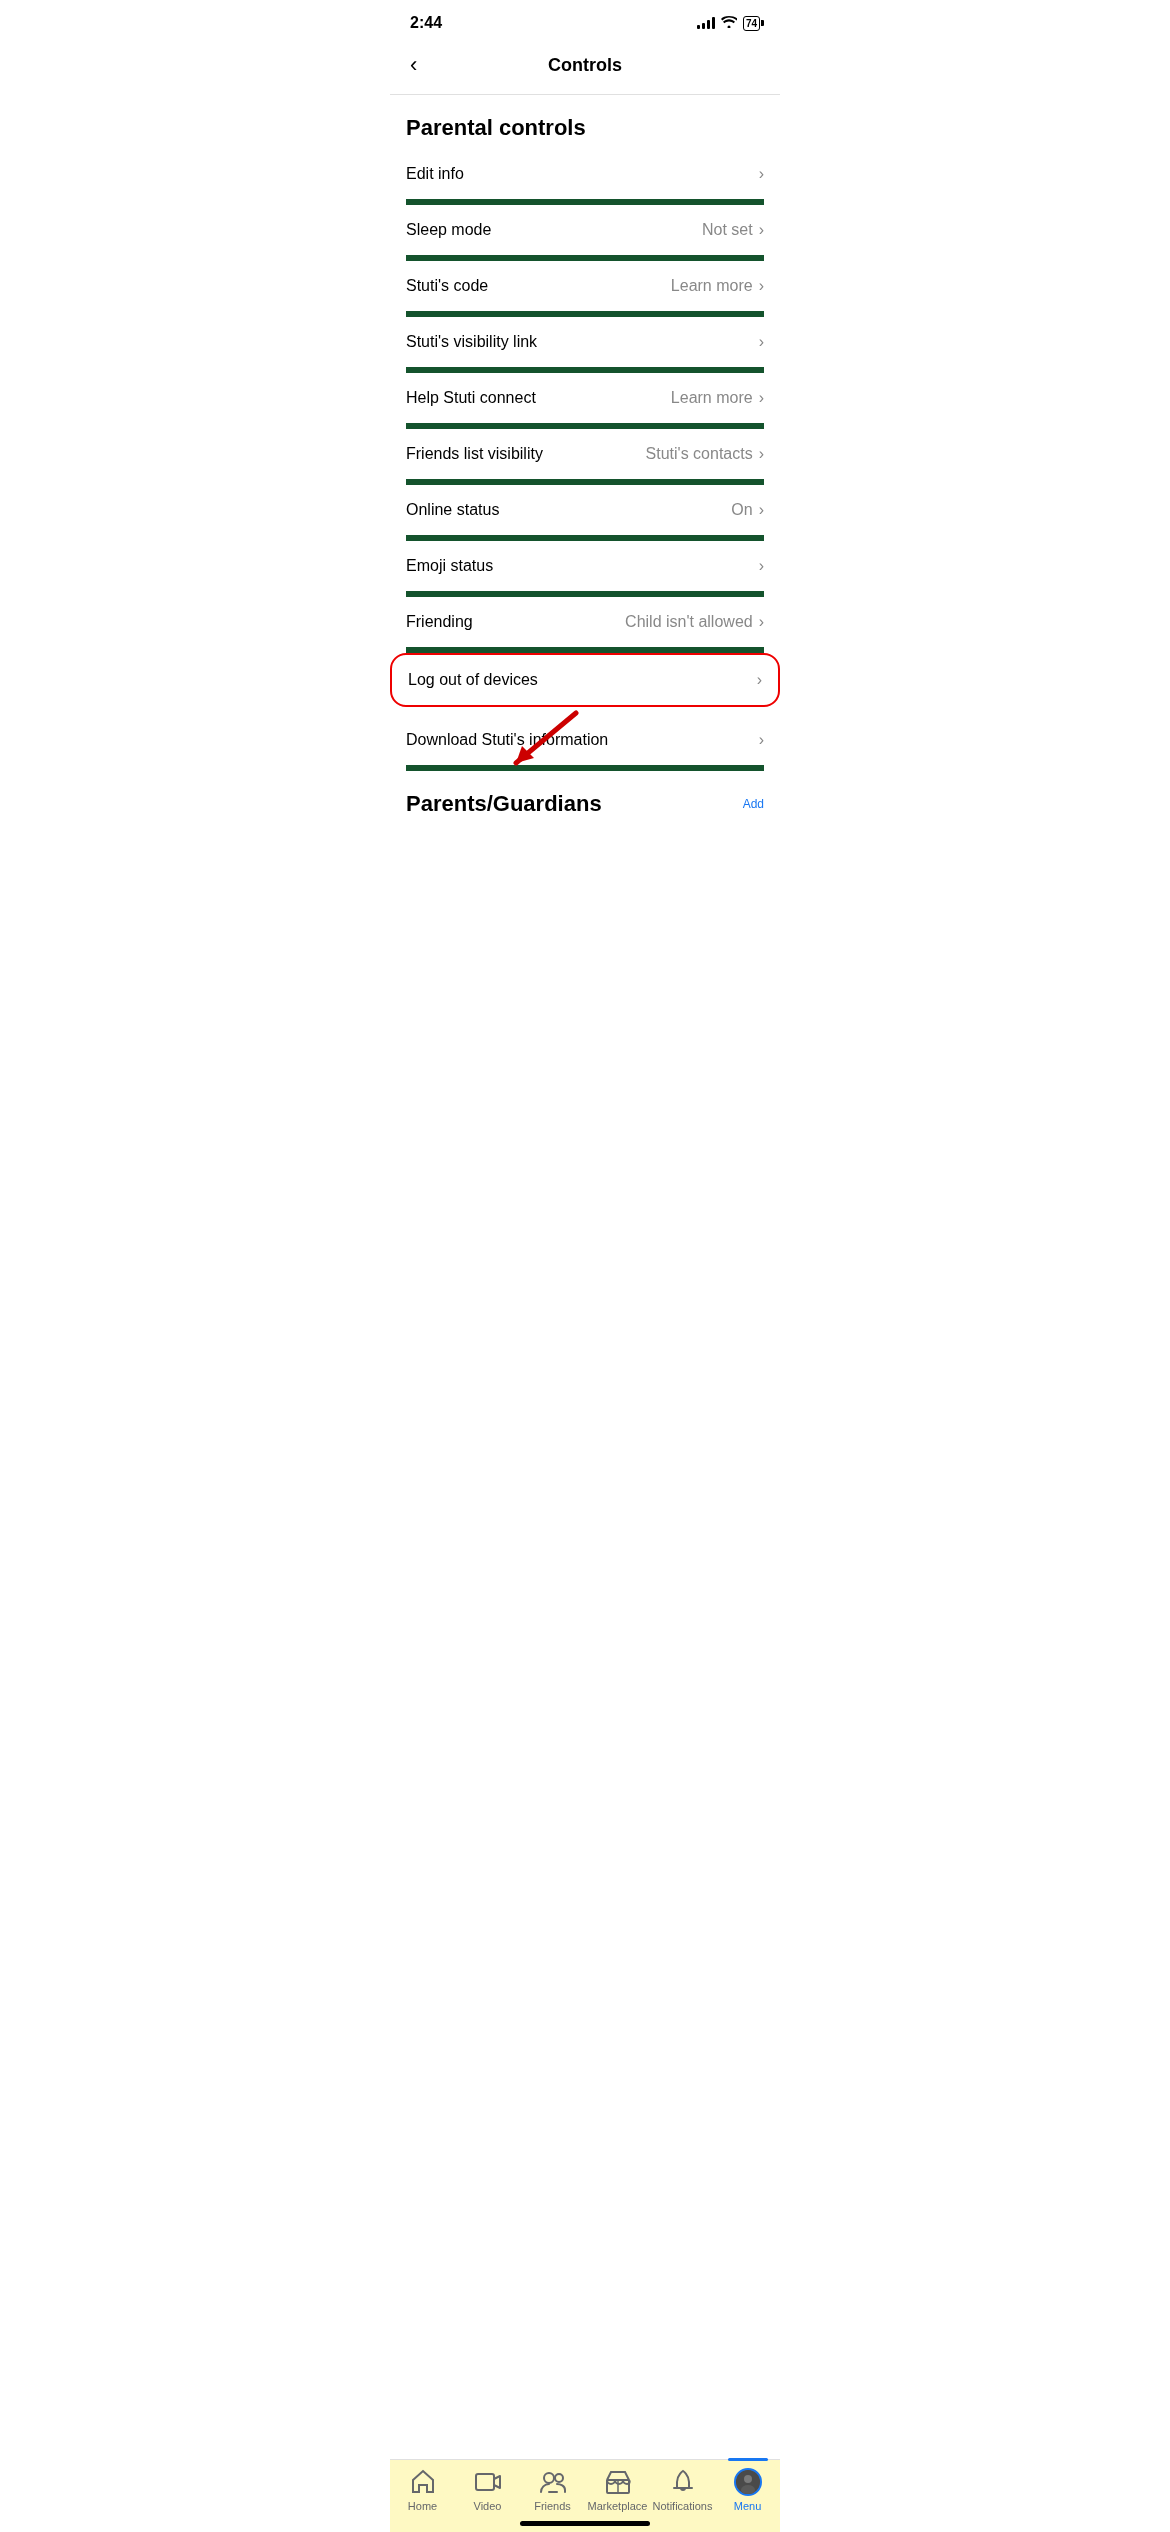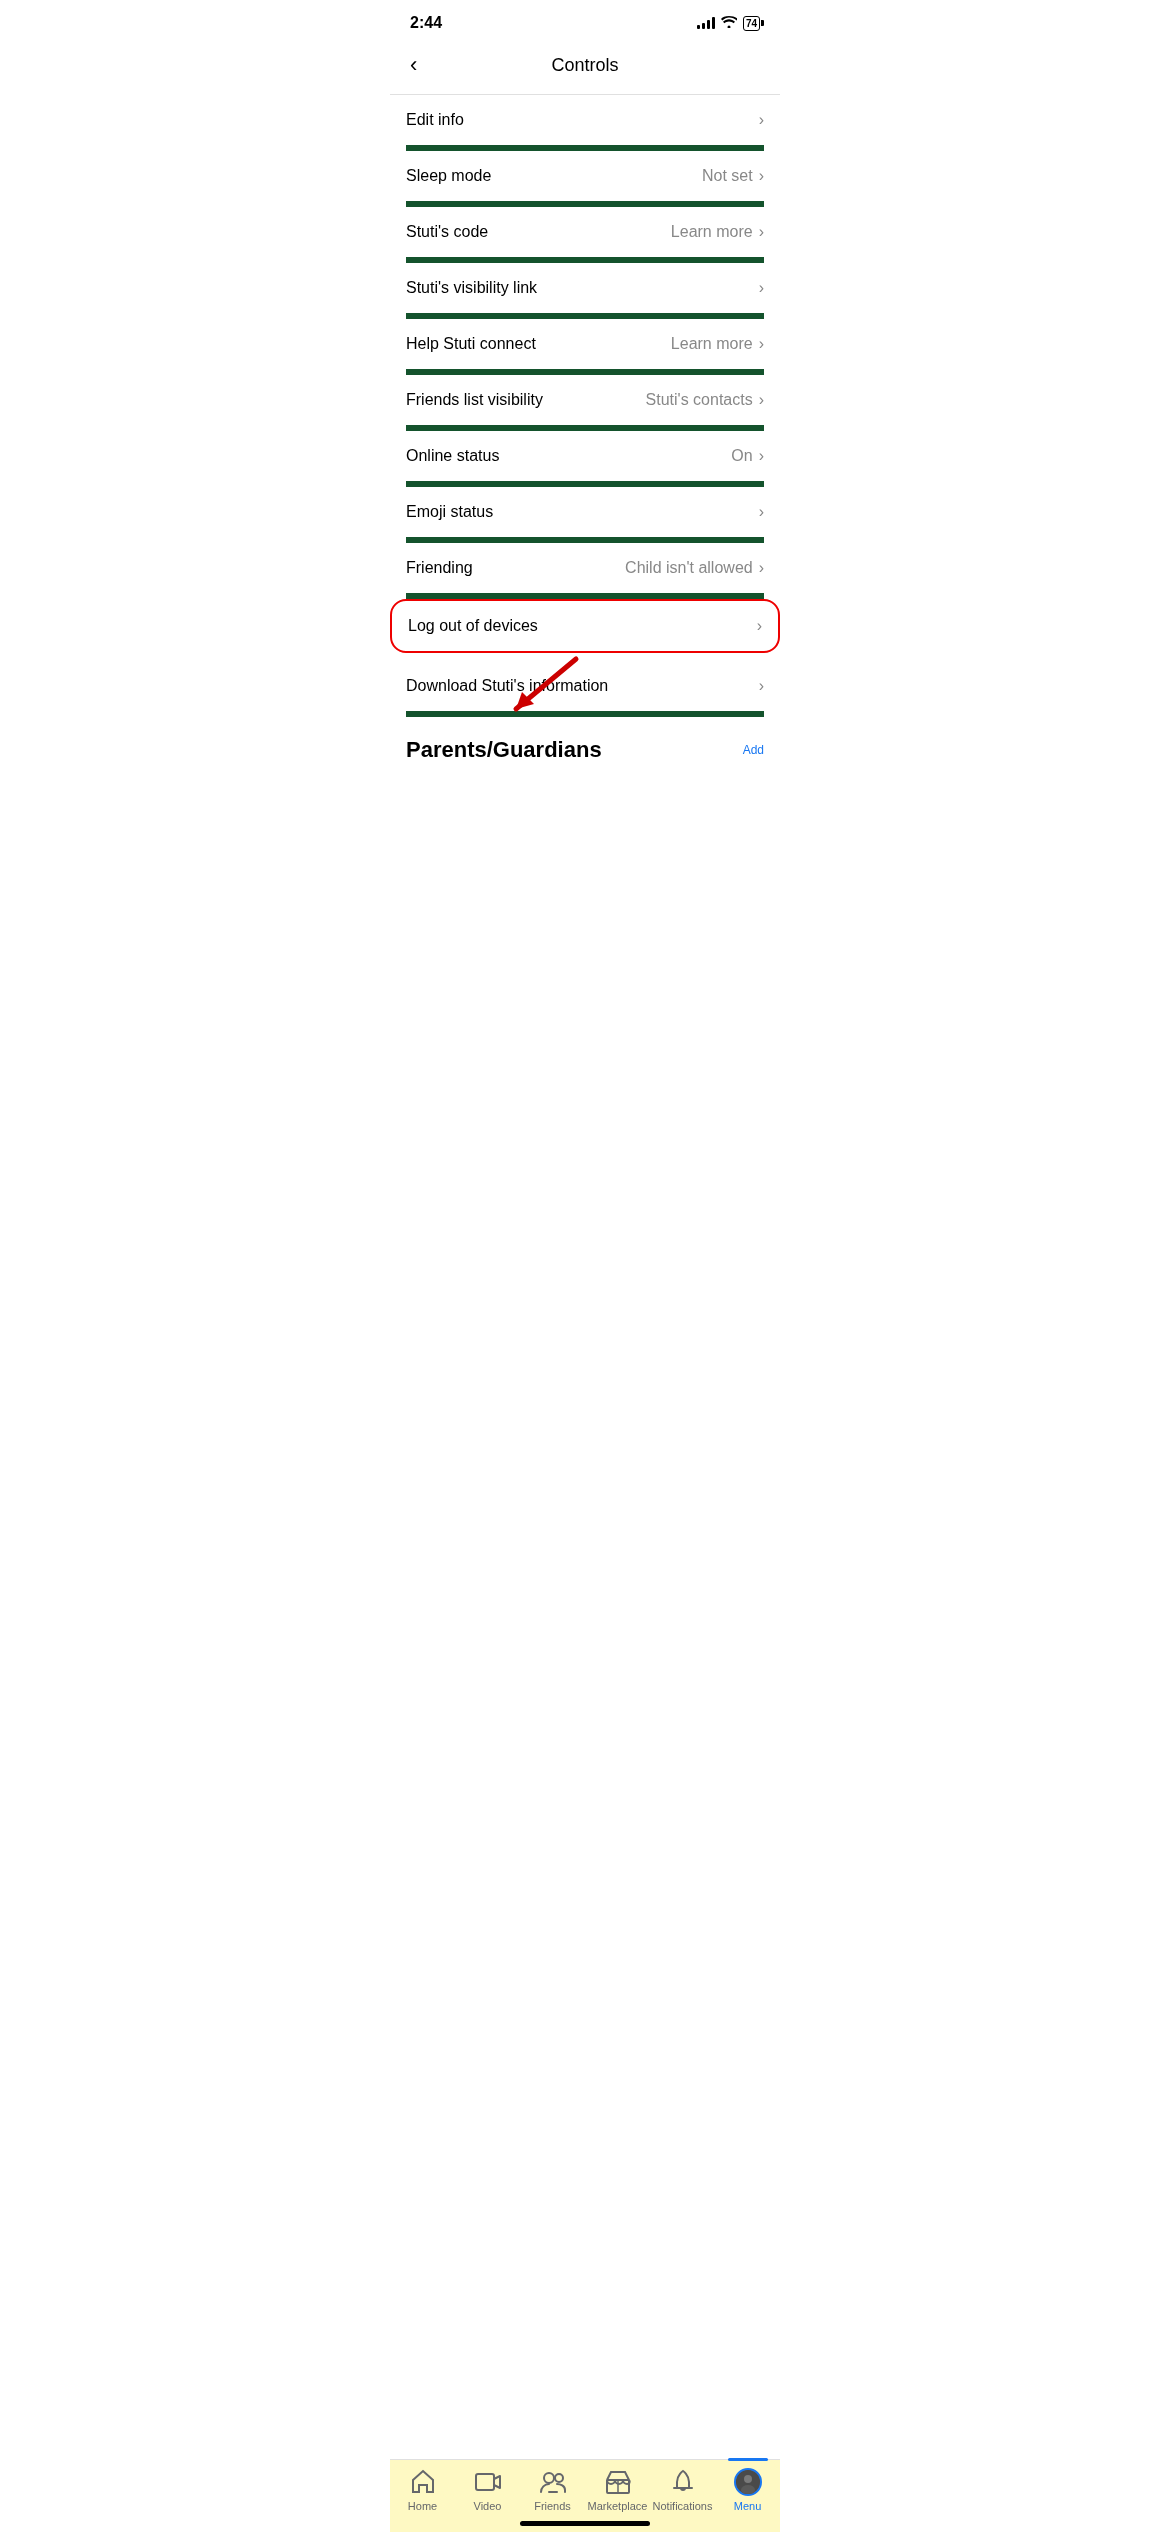--- a/index.html
+++ b/index.html
@@ -75,21 +75,21 @@
       font-size: 22px;
       color: #000;
       cursor: pointer;
       padding: 4px;
     }
     .header-title {
       position: absolute;
       left: 50%;
       transform: translateX(-50%);
       font-size: 18px;
-      font-weight: 400;
+      font-weight: 700;
     }
     .divider {
       height: 1px;
       background: #e0e0e0;
       margin: 0;
     }
 
     
     .content {
       padding: 0 16px;
@@ -266,20 +266,21 @@
 </div>
 
 <div class="header">
   <span class="back-btn">‹</span>
   <span class="header-title">Controls</span>
 </div>
 <div class="divider"></div>
 
 <div class="content">
 
+  <div class="section-title">Parental controls</div>
 
   <div class="menu-item">
     <span class="menu-item-left">Edit info</span>
     <div class="menu-item-right">
       <span class="chevron">›</span>
     </div>
   </div>
 
   <div class="menu-item">
     <span class="menu-item-left">Sleep mode</span>

